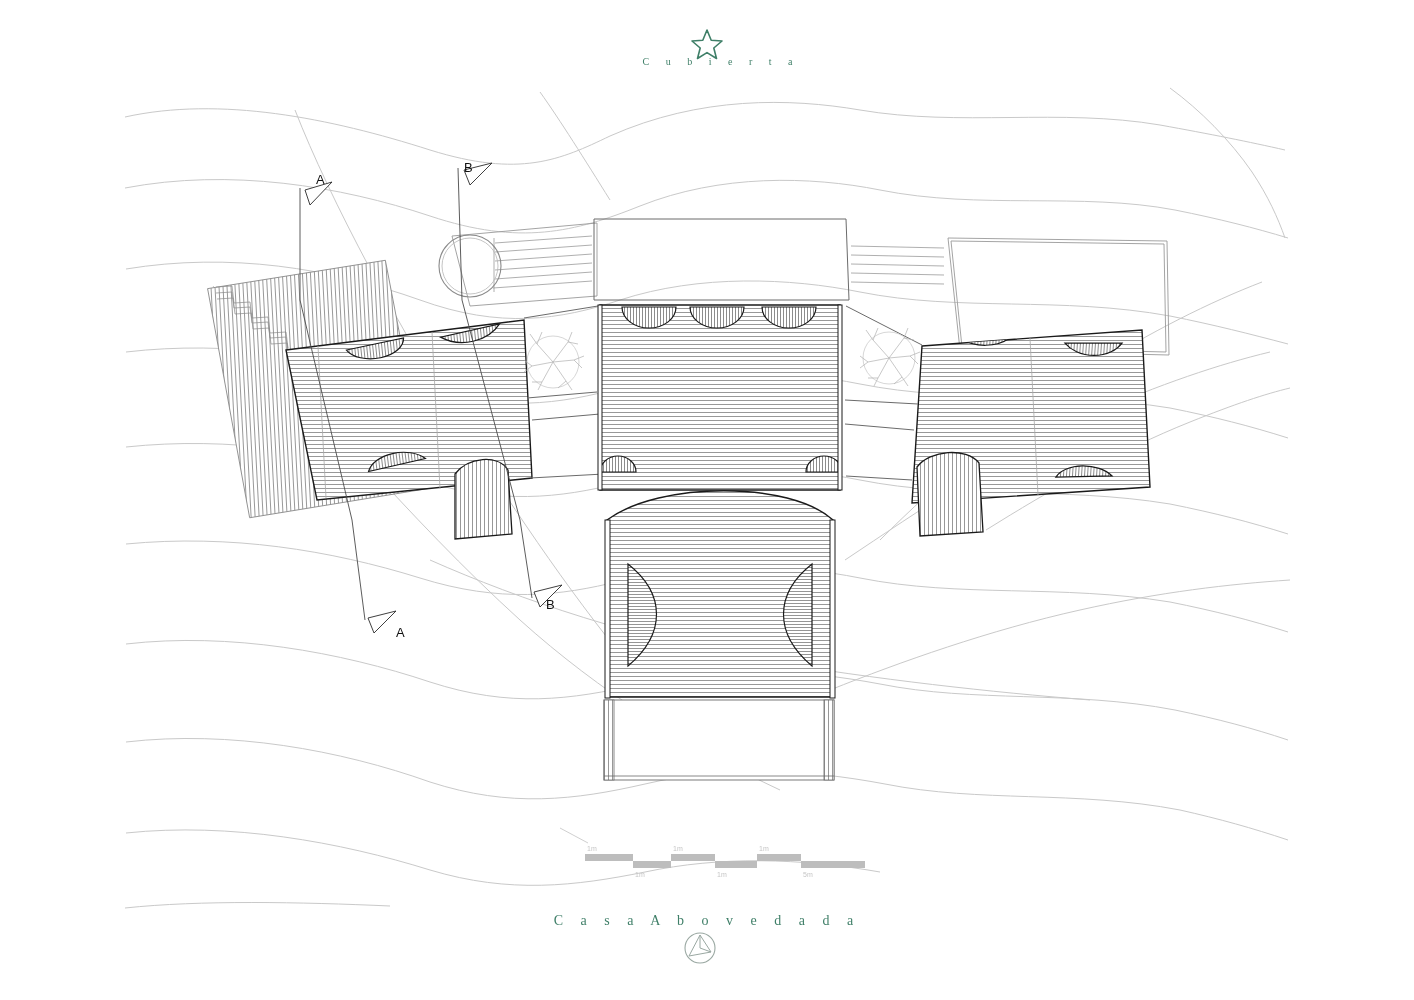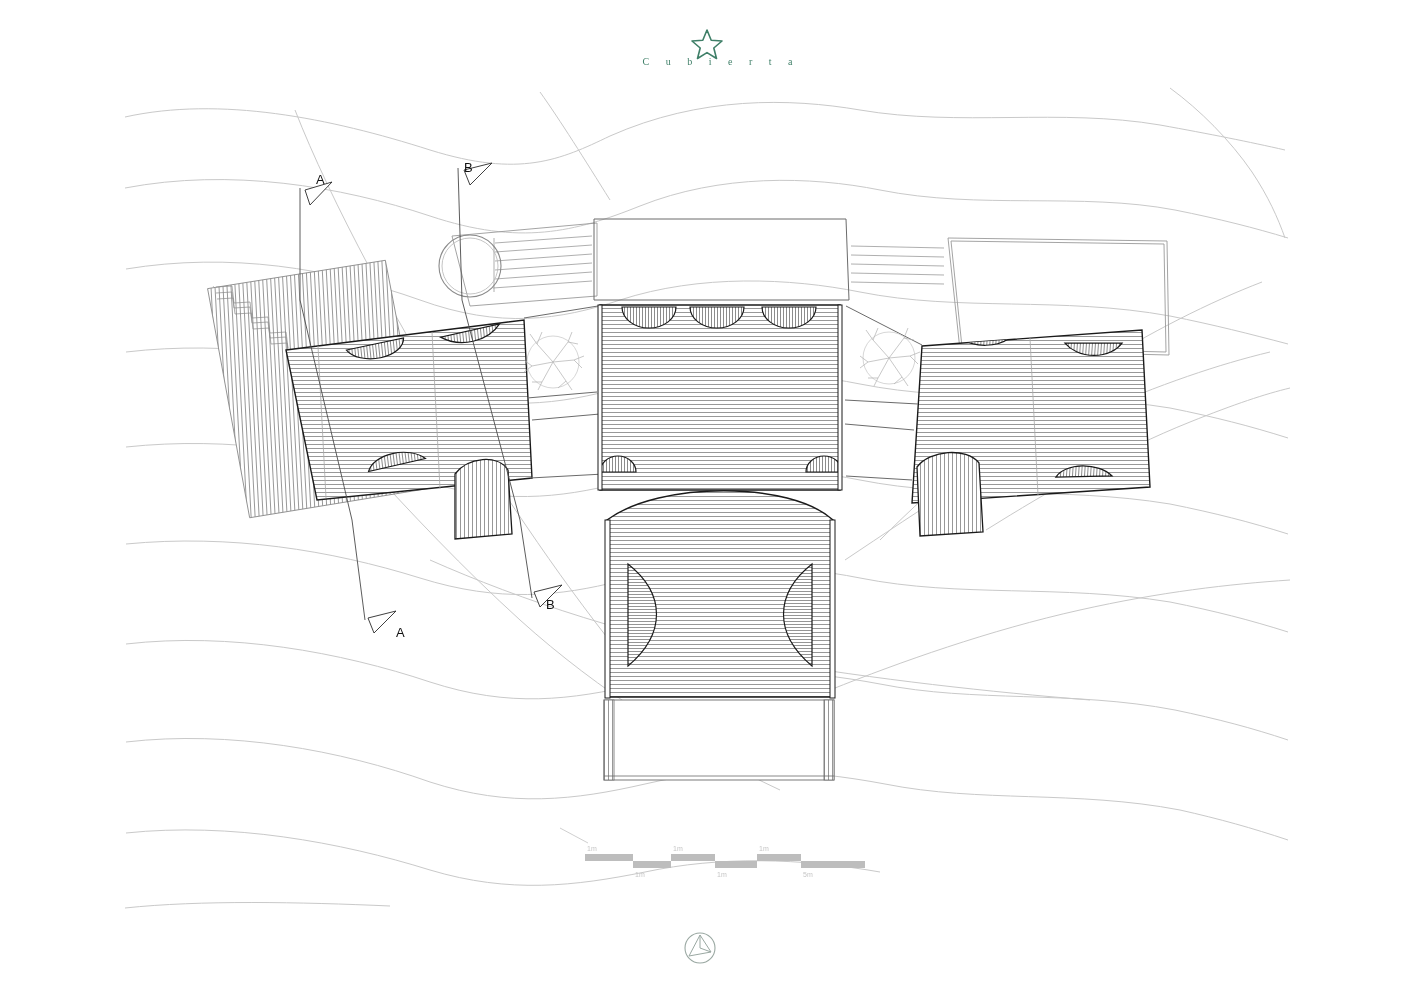--- a/index.html
+++ b/index.html
@@ -318,20 +318,21 @@
     <rect x="182" y="16" width="44" height="7" fill="#bdbdbd"></rect>
     <rect x="226" y="23" width="64" height="7" fill="#bdbdbd"></rect>
     <text x="12" y="13" font-family="Liberation Sans, sans-serif" font-size="7" fill="#c6c6c6">1m</text>
     <text x="98" y="13" font-family="Liberation Sans, sans-serif" font-size="7" fill="#c6c6c6">1m</text>
     <text x="184" y="13" font-family="Liberation Sans, sans-serif" font-size="7" fill="#c6c6c6">1m</text>
     <text x="60" y="39" font-family="Liberation Sans, sans-serif" font-size="7" fill="#c6c6c6">1m</text>
     <text x="142" y="39" font-family="Liberation Sans, sans-serif" font-size="7" fill="#c6c6c6">1m</text>
     <text x="228" y="39" font-family="Liberation Sans, sans-serif" font-size="7" fill="#c6c6c6">5m</text>
   </svg>
 
+  <div class="title-bottom">C a s a   A b o v e d a d a</div>
 
   <svg class="compass" viewBox="0 0 44 44">
     <circle cx="22" cy="22" r="15" fill="none" stroke="#9aa8a2" stroke-width="1.1"></circle>
     <path d="M22 9 L 11 30 L 33 26 Z" fill="none" stroke="#9aa8a2" stroke-width="1"></path>
     <path d="M22 9 L 22 22 L 33 26" fill="none" stroke="#9aa8a2" stroke-width="1"></path>
   </svg>
 
 </div>
 
 </body></html>

